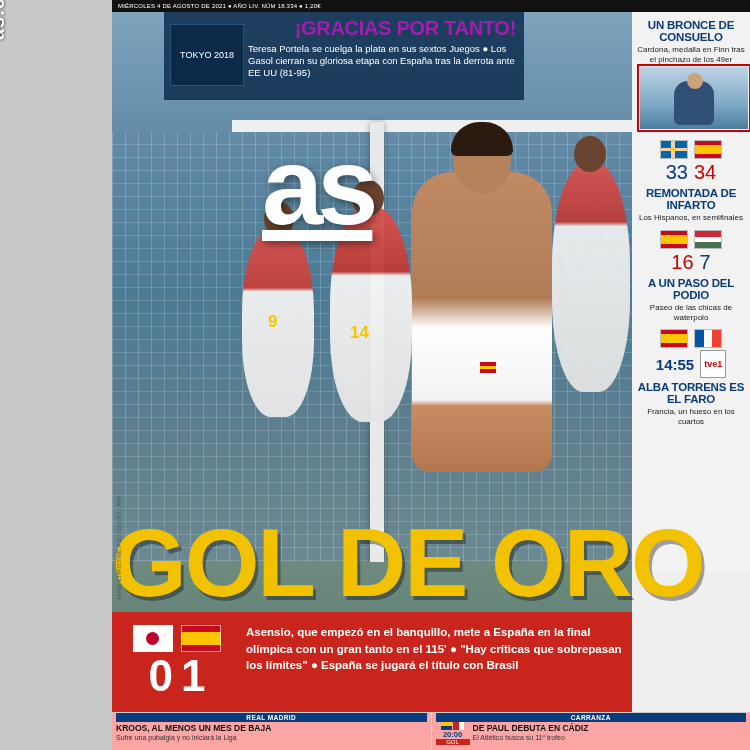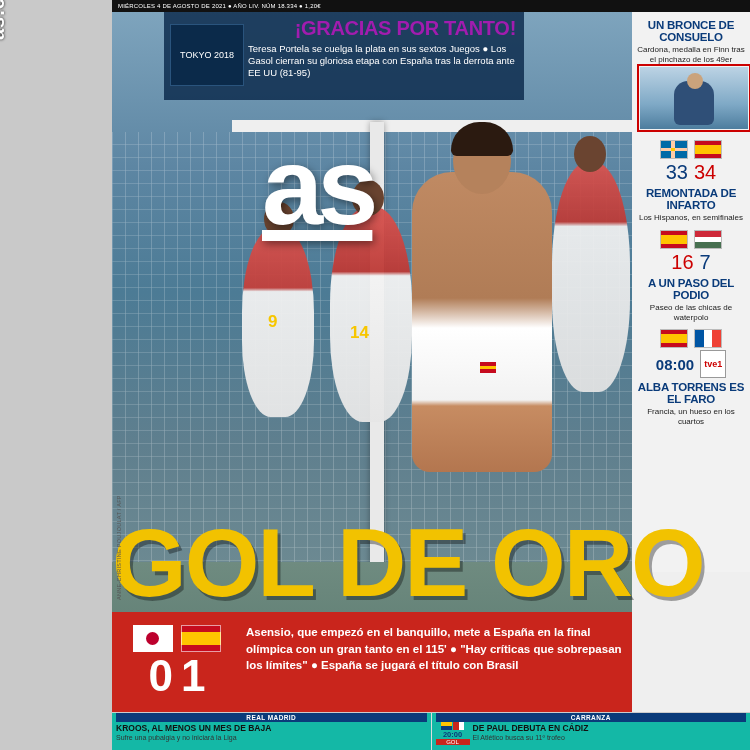--- a/index.html
+++ b/index.html
@@ -97,21 +97,21 @@
   .bigflag{width:38px;height:25px;border:1px solid rgba(255,255,255,.6);}
   .bigflag.jp{background:#fff;position:relative;}
   .bigflag.jp:after{content:"";position:absolute;left:12px;top:6px;width:13px;height:13px;border-radius:50%;background:#bc002d;}
   .bigflag.es2{background:linear-gradient(180deg,#c60b1e 25%,#ffc400 25%,#ffc400 75%,#c60b1e 75%);}
   .bignum{font-size:44px;font-weight:bold;line-height:1;}
   .deck{flex:1;padding:12px 10px 0 4px;font-size:11.5px;line-height:1.45;font-weight:bold;}
   .credit{position:absolute;left:116px;top:600px;transform:rotate(-90deg);transform-origin:left top;
      font-size:5.5px;color:#555;letter-spacing:.3px;}
 
   
-  .bottombar{position:absolute;left:112px;top:712px;width:638px;height:38px;background:#14b8a6;display:flex;border-top:1px solid #ccc;}
+  .bottombar{position:absolute;left:112px;top:712px;width:638px;height:38px;background:#fca5a5;display:flex;border-top:1px solid #ccc;}
   .bb{flex:1;box-sizing:border-box;padding:0 4px;position:relative;border-right:1px solid #ddd;}
   .bb:last-child{border-right:none;}
   .bb .cap{display:block;background:#0a3b7a;color:#fff;font-size:6.5px;font-weight:bold;text-align:center;letter-spacing:.4px;padding:1px 0;}
   .bb .t{font-size:8.5px;font-weight:bold;color:#111;line-height:1.15;margin-top:2px;}
   .bb .s{font-size:7px;color:#333;line-height:1.15;}
   .bbflex{display:flex;gap:3px;align-items:flex-start;}
   .minibox{width:34px;flex:none;text-align:center;}
   .minibox .tm{font-size:7.5px;font-weight:bold;color:#0a3b7a;}
   .minibox .ch{font-size:6px;background:#c9251c;color:#fff;display:block;}
   .minibox .fl{display:flex;gap:1px;justify-content:center;}
@@ -199,21 +199,21 @@
       <div class="rail-title">A UN PASO DEL PODIO</div>
       <div class="rail-sub">Paseo de las chicas de waterpolo</div>
     </div>
 
     <div class="rail-block">
       <div class="score-row">
         <span class="flag es"></span>
         <span class="flag fr"></span>
       </div>
       <div class="score-row">
-        <span class="timebox">08:00</span>
+        <span class="timebox">14:55</span>
         <span class="tv">tve1</span>
       </div>
       <div class="rail-title">ALBA TORRENS ES EL FARO</div>
       <div class="rail-sub">Francia, un hueso en los cuartos</div>
     </div>
 
   </div>
 
   <div class="goldtitle">GOL DE ORO</div>
 

